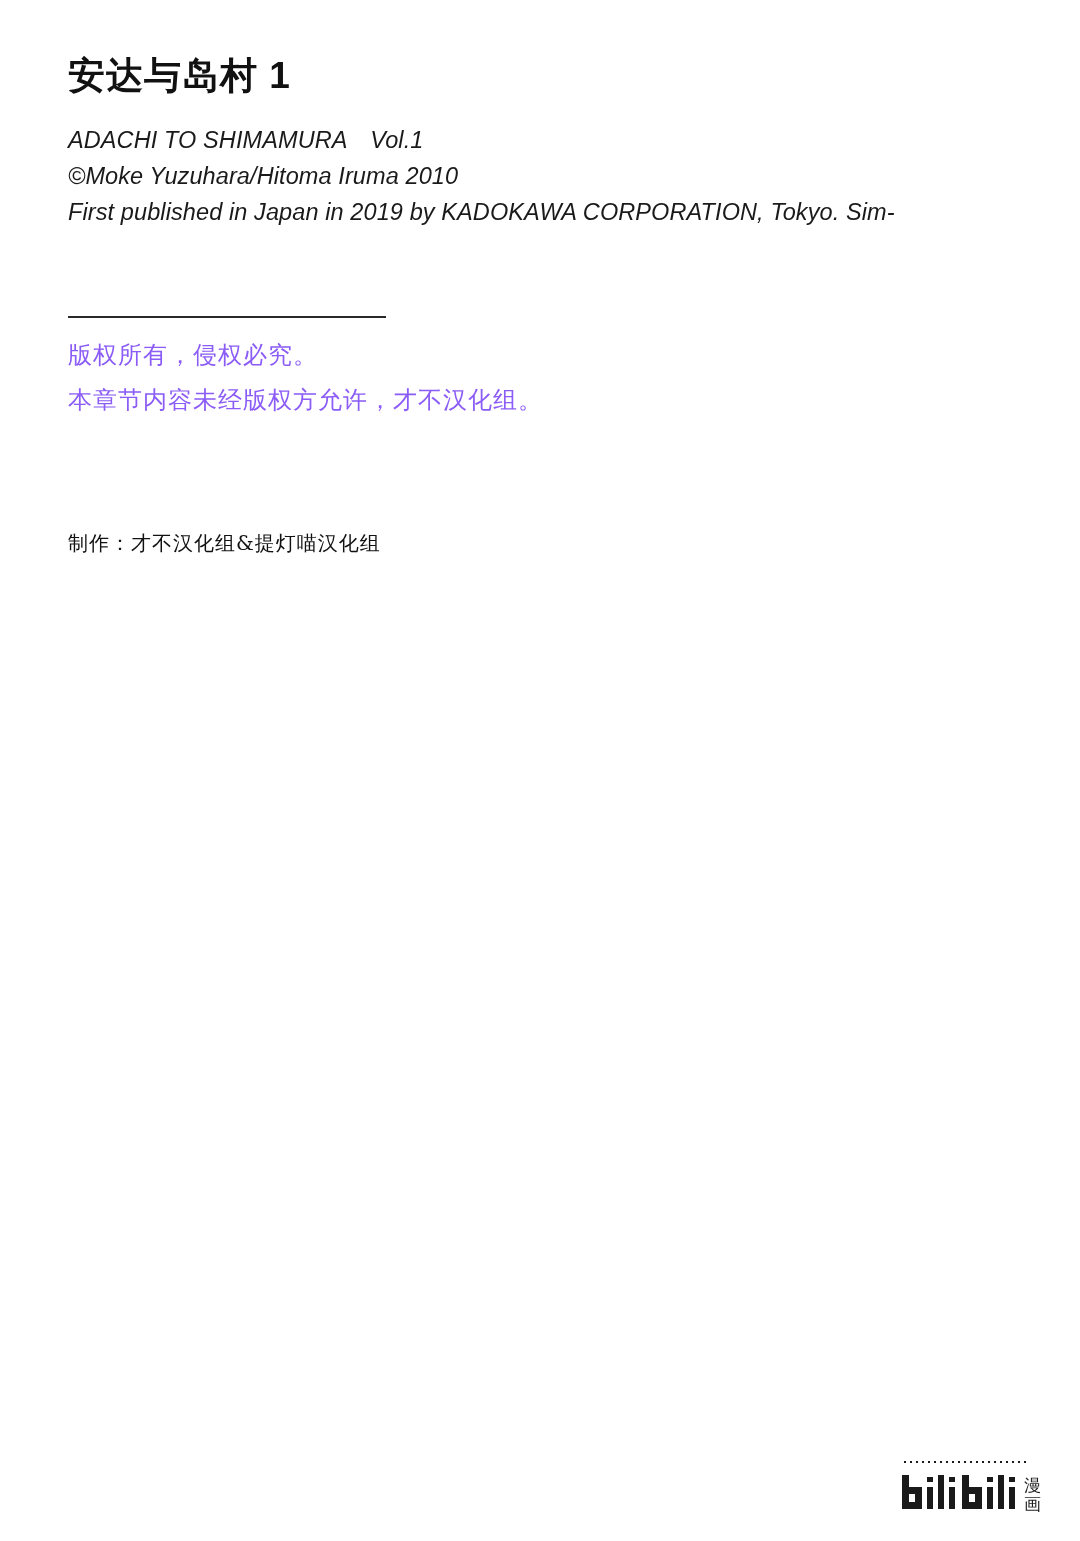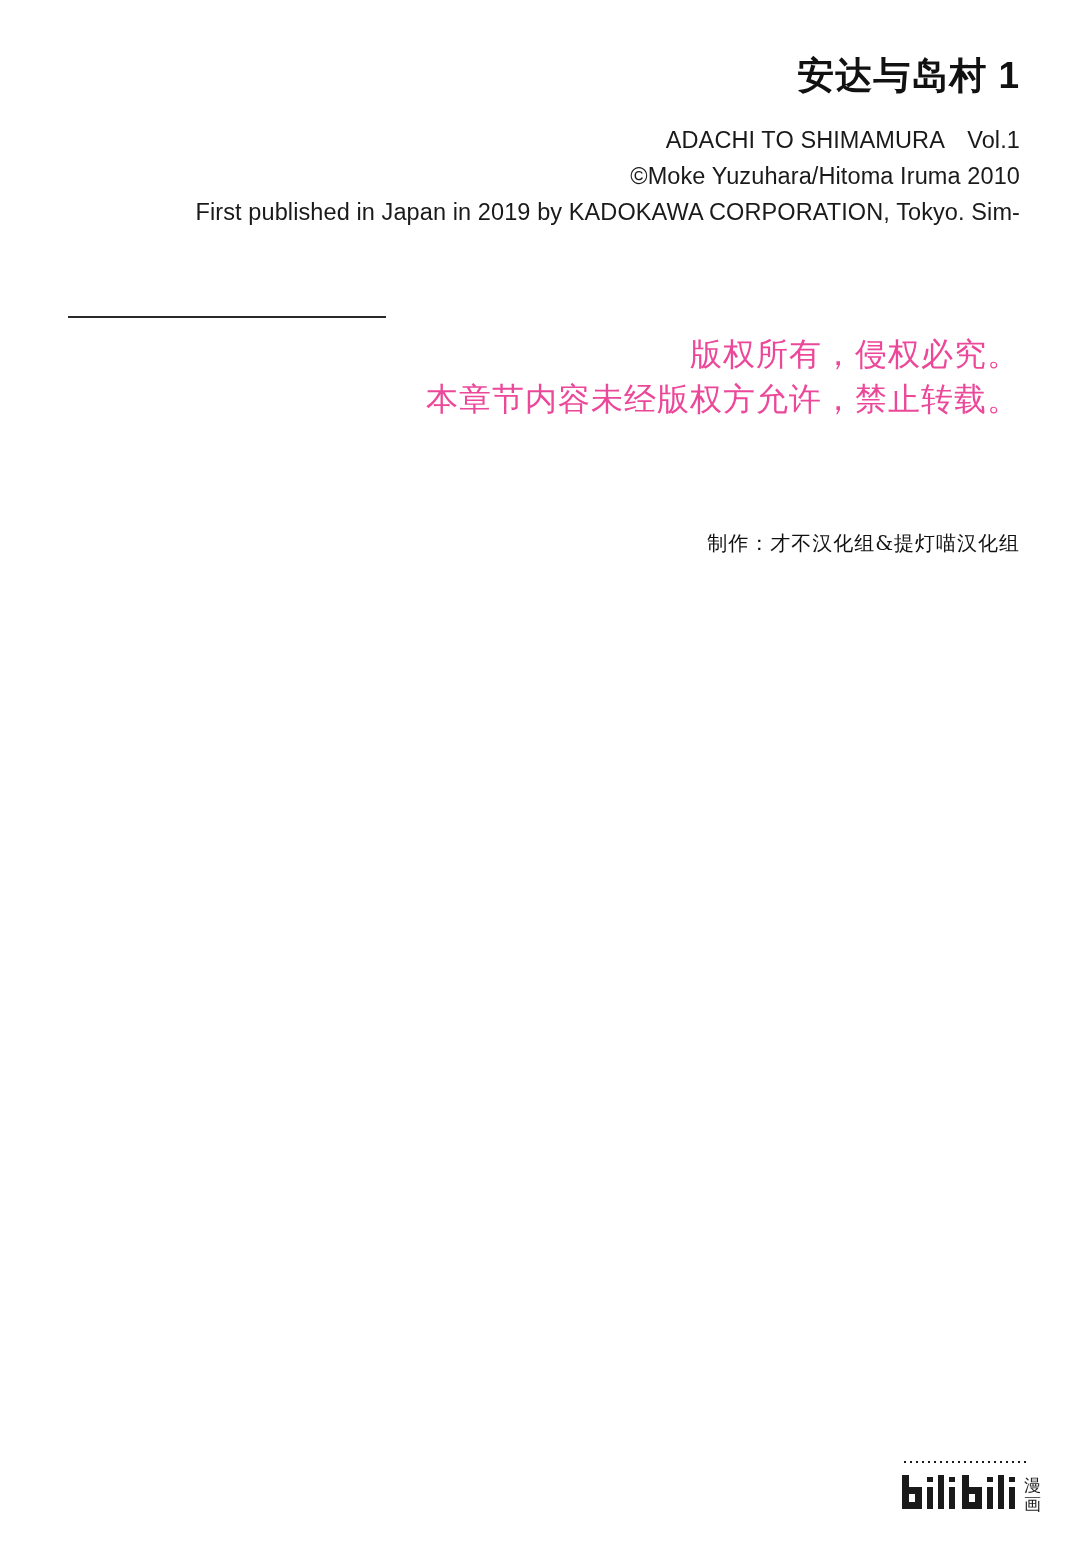--- a/index.html
+++ b/index.html
@@ -12,21 +12,20 @@
     height: 1541px;
     position: relative;
     font-family: "Liberation Sans", sans-serif;
     color: #1a1a1a;
     overflow: hidden;
   }
   .page {
     position: absolute;
     inset: 0;
     background: #ffffff;
-    text-align: right;
   }
   .content {
     position: absolute;
     left: 68px;
     top: 52px;
     right: 60px;
   }
   .title {
     font-size: 37px;
     font-weight: bold;
@@ -37,33 +36,34 @@
   }
   .latin-block {
     font-size: 23.5px;
     line-height: 36px;
     color: #1a1a1a;
     letter-spacing: 0.1px;
     max-width: 952px;
   }
   .latin-line {
     white-space: pre-wrap;
+    font-style: italic;
   }
   .rule {
     margin-top: 86px;
     width: 318px;
     height: 0;
     border-top: 2px solid #2a2a2a;
   }
   .cn-block {
     margin-top: 14px;
-    font-size: 32px;
+    font-size: 24px;
     line-height: 45px;
     letter-spacing: 1px;
-    color: #ec4899;
+    color: #8b5cf6;
   }
   .credit {
     margin-top: 108px;
     font-family: "DejaVu Serif", "Liberation Serif", serif;
     font-size: 20px;
     letter-spacing: 1px;
     color: #111111;
   }
   
   .logo {
@@ -87,21 +87,21 @@
     <div class="latin-block">
       <div class="latin-line">ADACHI TO SHIMAMURA　Vol.1</div>
       <div class="latin-line">©Moke Yuzuhara/Hitoma Iruma 2010</div>
       <div class="latin-line">First published in Japan in 2019 by KADOKAWA CORPORATION, Tokyo. Sim-</div>
     </div>
 
     <div class="rule"></div>
 
     <div class="cn-block">
       <div>版权所有，侵权必究。</div>
-      <div>本章节内容未经版权方允许，禁止转载。</div>
+      <div>本章节内容未经版权方允许，才不汉化组。</div>
     </div>
 
     <div class="credit">制作：才不汉化组&amp;提灯喵汉化组</div>
 
   </div>
 
   <div class="logo">
     <svg viewBox="0 0 160 62" width="160" height="62" aria-hidden="true">
 
       <g fill="#1a1a1a">

